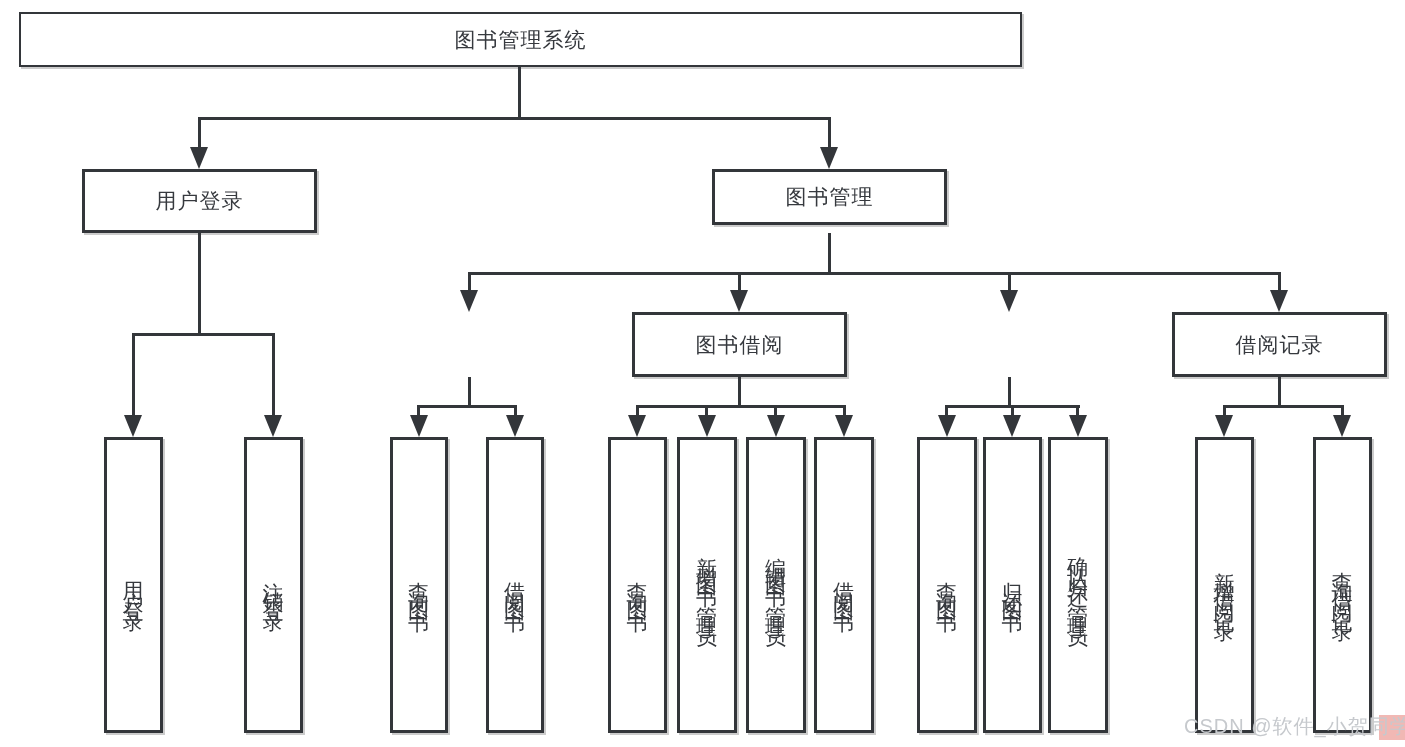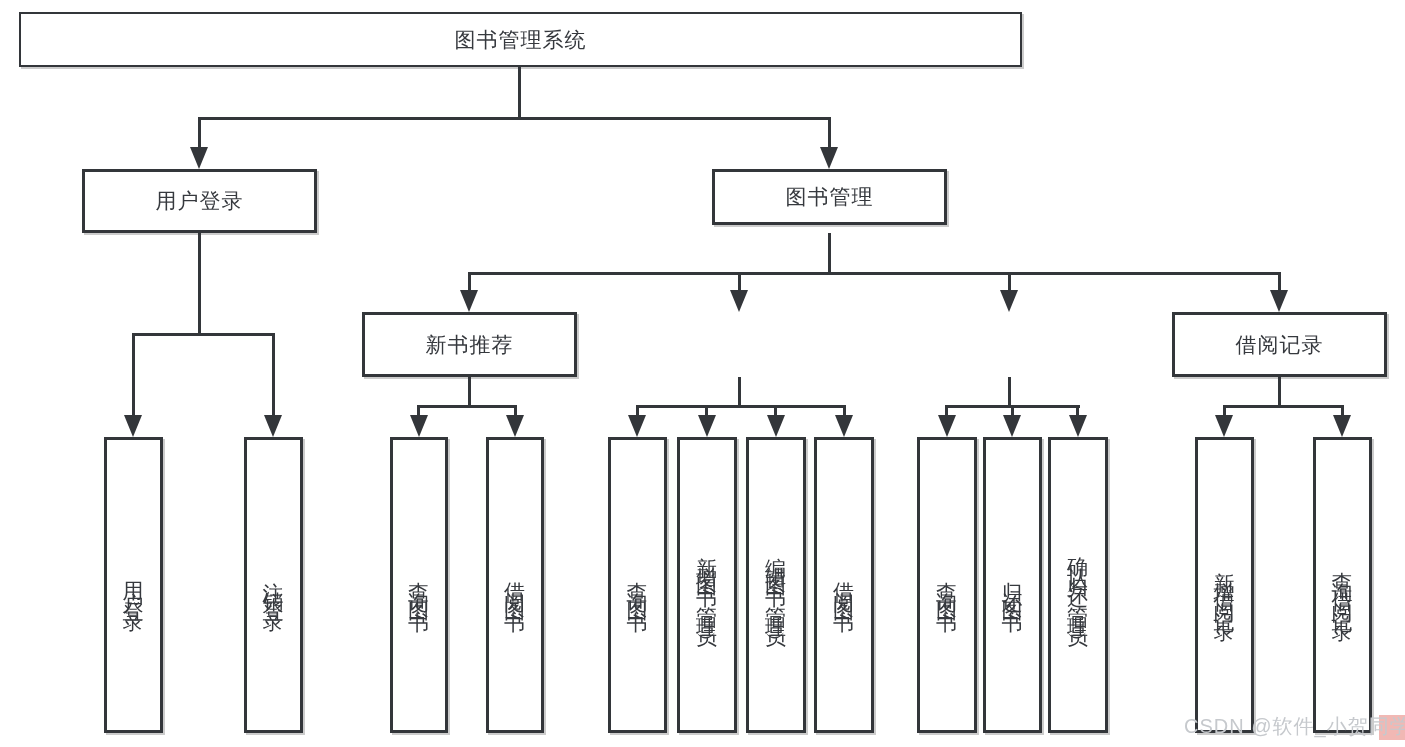--- a/index.html
+++ b/index.html
@@ -57,22 +57,22 @@
     <span class="hlabel">图书管理系统</span>
   </div>
 
   <div class="box" style="left:82px;top:169px;width:235px;height:64px">
     <span class="hlabel">用户登录</span>
   </div>
   <div class="box" style="left:712px;top:169px;width:235px;height:56px">
     <span class="hlabel">图书管理</span>
   </div>
 
-  <div class="box" style="left:362px;top:312px;width:215px;height:65px">
-    <span class="hlabel">新书推荐</span>
+  <div class="box" style="left:632px;top:312px;width:215px;height:65px">
+    <span class="hlabel">图书借阅</span>
   </div>
   <div class="box" style="left:1172px;top:312px;width:215px;height:65px">
     <span class="hlabel">借阅记录</span>
   </div>
 
   <div class="box leaf" style="left:104px">
     <span class="vtext">用户登录</span>
   </div>
   <div class="box leaf" style="left:244px">
     <span class="vtext">注销登录</span>

